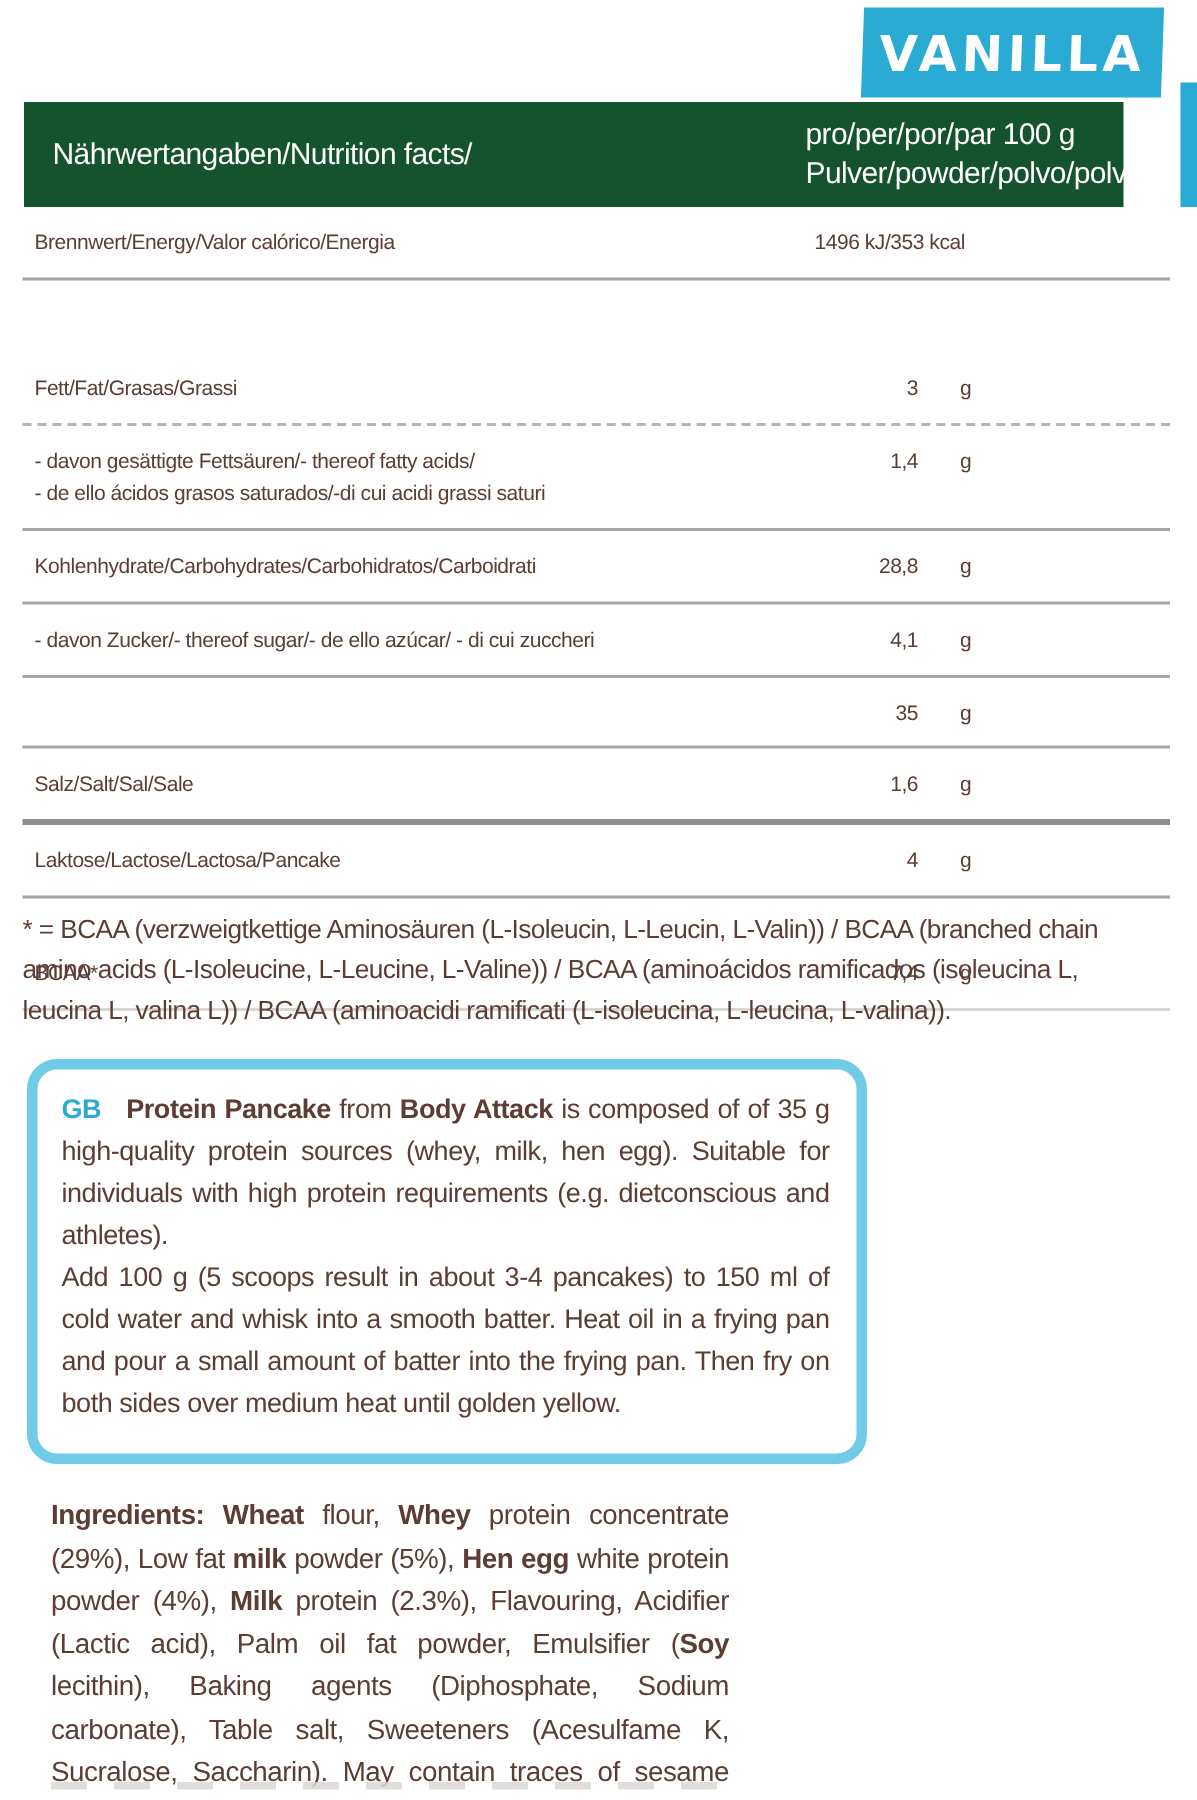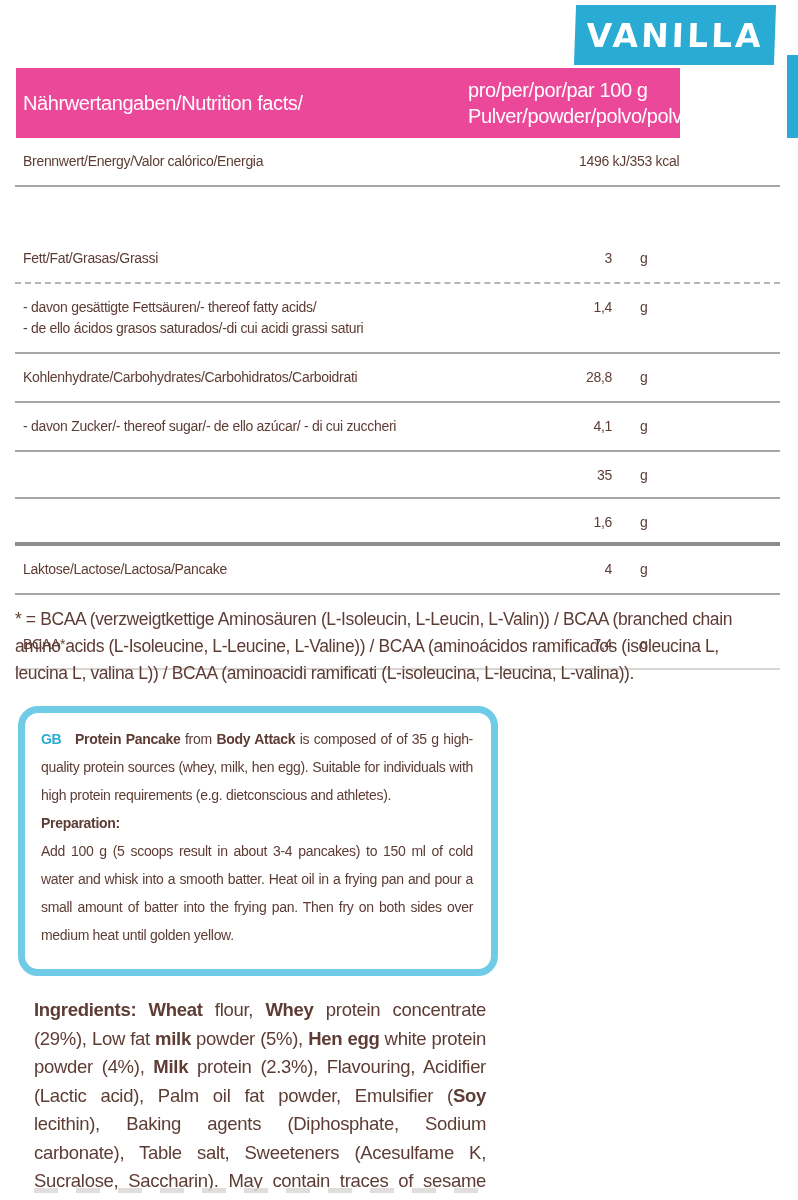--- a/index.html
+++ b/index.html
@@ -24,56 +24,56 @@
     font-weight:bold;font-size:33px;letter-spacing:3px;
     transform:skewX(-2deg);
   }
   .edge-sliver{
     position:absolute;left:787px;top:55px;width:11px;height:83px;
     background:#29abd4;
   }
 
   
   .band{
-    position:absolute;left:16px;top:68px;width:664px;height:70px;
-    background:#ec4899;color:#ffffff;
+    position:absolute;left:16px;top:68px;width:733px;height:70px;
+    background:#14532d;color:#ffffff;
     display:flex;align-items:center;
-    box-sizing:border-box;padding-left:7px;
+    box-sizing:border-box;padding-left:19px;
     font-size:20px;line-height:26px;letter-spacing:-0.4px;
   }
   .band-left{flex:1;}
   .band-right{width:212px;}
 
   
   .ntable{position:absolute;left:15px;top:138px;width:765px;}
   .nrow{position:relative;box-sizing:border-box;padding:13px 230px 13px 8px;
         font-size:14px;line-height:21px;min-height:47px;}
   .nrow .lbl{white-space:pre-line;}
   .nrow .val{position:absolute;right:168px;top:13px;width:110px;text-align:right;}
-  .nrow .val-span{position:absolute;left:564px;top:13px;}
+  .nrow .val-span{position:absolute;left:528px;top:13px;}
   .nrow .unit{position:absolute;right:100px;top:13px;width:40px;text-align:left;}
   .d-solid{border-bottom:2px solid #a8a5a2;}
   .d-dotted{border-bottom:2px dashed #b8b4b1;margin-top:48px;}
   .d-thick{border-bottom:4px solid #8f8c89;}
   .d-light{border-bottom:2px solid #d8d6d3;margin-top:26px;}
 
   
   .footnote{
     position:absolute;left:15px;top:606px;width:757px;
     font-size:17.5px;line-height:27px;letter-spacing:-0.4px;
   }
 
   
   .info-box{
-    position:absolute;left:18px;top:706px;width:480px;height:270px;
+    position:absolute;left:18px;top:706px;width:560px;height:270px;
     box-sizing:border-box;
     border:7px solid #6fcbe6;border-radius:20px;
     background:#ffffff;
     padding:12px 18px 14px 16px;
-    font-size:14px;line-height:28px;letter-spacing:-0.3px;
+    font-size:18px;line-height:28px;letter-spacing:-0.3px;
   }
   .info-box p{margin:0;text-align:justify;}
   .prep-label{font-weight:bold;text-align:left !important;}
 
   
   .ingredients{
     position:absolute;left:34px;top:996px;width:452px;
     font-size:18.5px;line-height:28.5px;letter-spacing:-0.3px;
   }
   .ingredients p{margin:0;text-align:justify;}
@@ -129,40 +129,40 @@
     <div class="nrow d-solid">
       <div class="lbl">- davon Zucker/- thereof sugar/- de ello azúcar/ - di cui zuccheri</div>
       <div class="val">4,1</div>
       <div class="unit">g</div>
     </div>
     <div class="nrow d-solid">
       <div class="val">35</div>
       <div class="unit">g</div>
     </div>
     <div class="nrow d-thick">
+      <div class="lbl">Salz/Salt/Sal/Sale</div>
       <div class="val">1,6</div>
       <div class="unit">g</div>
     </div>
     <div class="nrow d-solid">
       <div class="lbl">Laktose/Lactose/Lactosa/Pancake</div>
       <div class="val">4</div>
       <div class="unit">g</div>
     </div>
     <div class="nrow d-light">
       <div class="lbl">BCAA*</div>
       <div class="val">7,4</div>
       <div class="unit">g</div>
     </div>
   </div>
 
   <div class="footnote">* = BCAA (verzweigtkettige Aminosäuren (L-Isoleucin, L-Leucin, L-Valin)) / BCAA (branched chain amino acids (L-Isoleucine, L-Leucine, L-Valine)) / BCAA (aminoácidos ramificados (isoleucina L, leucina L, valina L)) / BCAA (aminoacidi ramificati (L-isoleucina, L-leucina, L-valina)).</div>
 
   <div class="info-box">
     <p><span class="b" style="color: rgb(41, 171, 212);">GB</span><span>&nbsp;&nbsp;&nbsp;</span><span class="b">Protein Pancake</span><span> from </span><span class="b">Body Attack</span><span> is composed of of 35 g high-quality protein sources (whey, milk, hen egg). Suitable for individuals with high protein requirements (e.g. dietconscious and athletes).</span></p>
-    <p class="prep-label">Preparation:</p>
     <p><span>Add 100 g (5 scoops result in about 3-4 pancakes) to 150 ml of cold water and whisk into a smooth batter. Heat oil in a frying pan and pour a small amount of batter into the frying pan. Then fry on both sides over medium heat until golden yellow.</span></p>
   </div>
 
   <div class="ingredients">
     <p><span class="b">Ingredients: Wheat</span><span> flour, </span><span class="b">Whey</span><span> protein concentrate (29%), Low fat </span><span class="b">milk</span><span> powder (5%), </span><span class="b">Hen egg</span><span> white protein powder (4%), </span><span class="b">Milk</span><span> protein (2.3%), Flavouring, Acidifier (Lactic acid), Palm oil fat powder, Emulsifier (</span><span class="b">Soy</span><span> lecithin), Baking agents (Diphosphate, Sodium carbonate), Table salt, Sweeteners (Acesulfame K, Sucralose, Saccharin). May contain traces of sesame seeds.</span></p>
 
   </div>
 
   <div class="remnant"></div>
 

